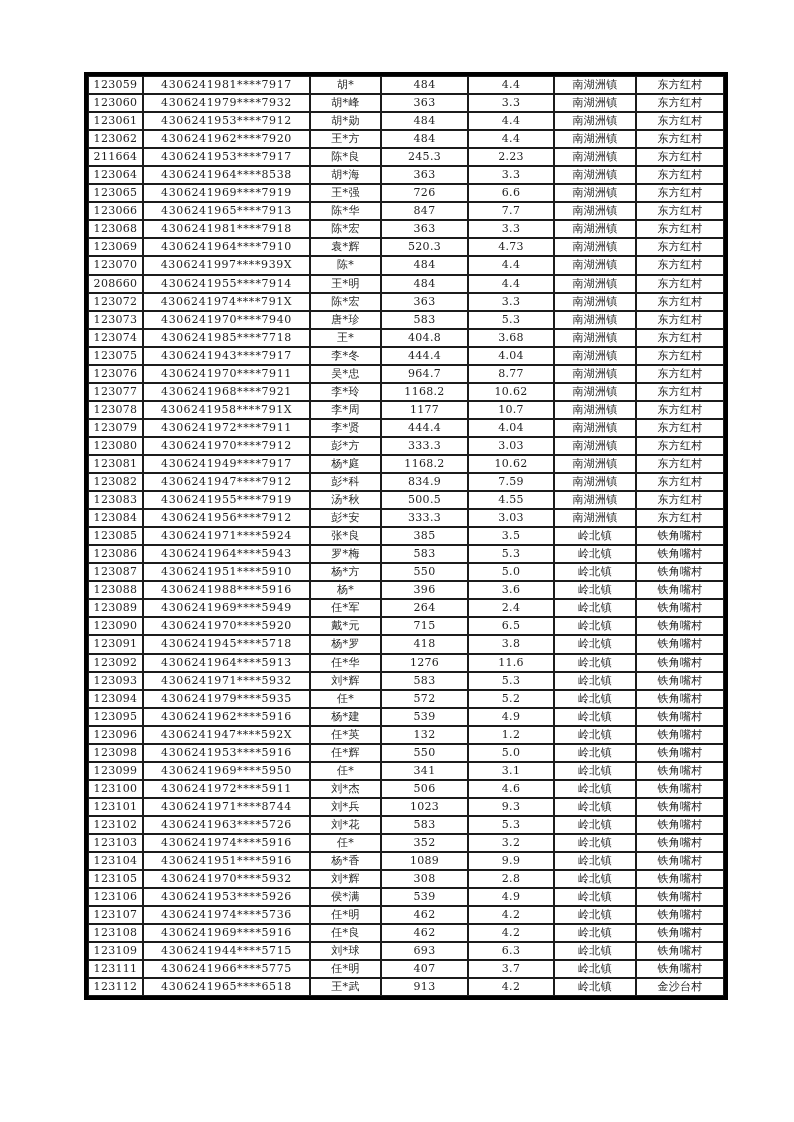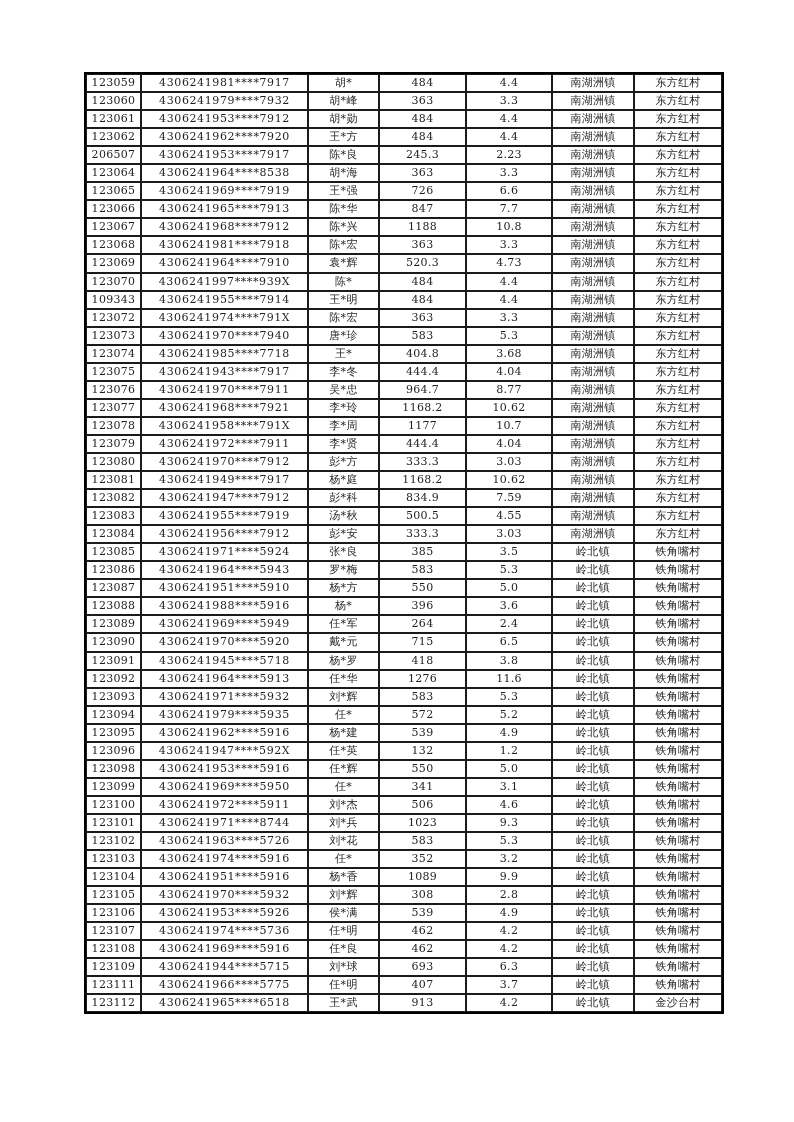--- a/index.html
+++ b/index.html
@@ -16,21 +16,21 @@
     font-family: "DejaVu Serif", "Liberation Serif", serif;
   }
   table.records {
     position: absolute;
     left: 84px;
     top: 72px;
     width: 636px;
     table-layout: fixed;
     border-collapse: separate;
     border-spacing: 0;
-    border: 2px solid #000000;
+    border: 4px solid #000000;
     font-size: 11px;
     color: #1f1f1f;
   }
   table.records td {
     border: 1px solid #1b1b1b;
     text-align: center;
     vertical-align: middle;
     padding: 0;
     height: 16.05px;
     line-height: 16px;
@@ -87,21 +87,21 @@
         <tr>
           <td class="cell-serial">123062</td>
           <td class="cell-masked-id">4306241962****7920</td>
           <td class="cell-name">王*方</td>
           <td class="cell-value-a">484</td>
           <td class="cell-value-b">4.4</td>
           <td class="cell-town">南湖洲镇</td>
           <td class="cell-village">东方红村</td>
         </tr>
         <tr>
-          <td class="cell-serial">206507</td>
+          <td class="cell-serial">211664</td>
           <td class="cell-masked-id">4306241953****7917</td>
           <td class="cell-name">陈*良</td>
           <td class="cell-value-a">245.3</td>
           <td class="cell-value-b">2.23</td>
           <td class="cell-town">南湖洲镇</td>
           <td class="cell-village">东方红村</td>
         </tr>
         <tr>
           <td class="cell-serial">123064</td>
           <td class="cell-masked-id">4306241964****8538</td>
@@ -123,29 +123,20 @@
         <tr>
           <td class="cell-serial">123066</td>
           <td class="cell-masked-id">4306241965****7913</td>
           <td class="cell-name">陈*华</td>
           <td class="cell-value-a">847</td>
           <td class="cell-value-b">7.7</td>
           <td class="cell-town">南湖洲镇</td>
           <td class="cell-village">东方红村</td>
         </tr>
         <tr>
-          <td class="cell-serial">123067</td>
-          <td class="cell-masked-id">4306241968****7912</td>
-          <td class="cell-name">陈*兴</td>
-          <td class="cell-value-a">1188</td>
-          <td class="cell-value-b">10.8</td>
-          <td class="cell-town">南湖洲镇</td>
-          <td class="cell-village">东方红村</td>
-        </tr>
-        <tr>
           <td class="cell-serial">123068</td>
           <td class="cell-masked-id">4306241981****7918</td>
           <td class="cell-name">陈*宏</td>
           <td class="cell-value-a">363</td>
           <td class="cell-value-b">3.3</td>
           <td class="cell-town">南湖洲镇</td>
           <td class="cell-village">东方红村</td>
         </tr>
         <tr>
           <td class="cell-serial">123069</td>
@@ -159,21 +150,21 @@
         <tr>
           <td class="cell-serial">123070</td>
           <td class="cell-masked-id">4306241997****939X</td>
           <td class="cell-name">陈*</td>
           <td class="cell-value-a">484</td>
           <td class="cell-value-b">4.4</td>
           <td class="cell-town">南湖洲镇</td>
           <td class="cell-village">东方红村</td>
         </tr>
         <tr>
-          <td class="cell-serial">109343</td>
+          <td class="cell-serial">208660</td>
           <td class="cell-masked-id">4306241955****7914</td>
           <td class="cell-name">王*明</td>
           <td class="cell-value-a">484</td>
           <td class="cell-value-b">4.4</td>
           <td class="cell-town">南湖洲镇</td>
           <td class="cell-village">东方红村</td>
         </tr>
         <tr>
           <td class="cell-serial">123072</td>
           <td class="cell-masked-id">4306241974****791X</td>

